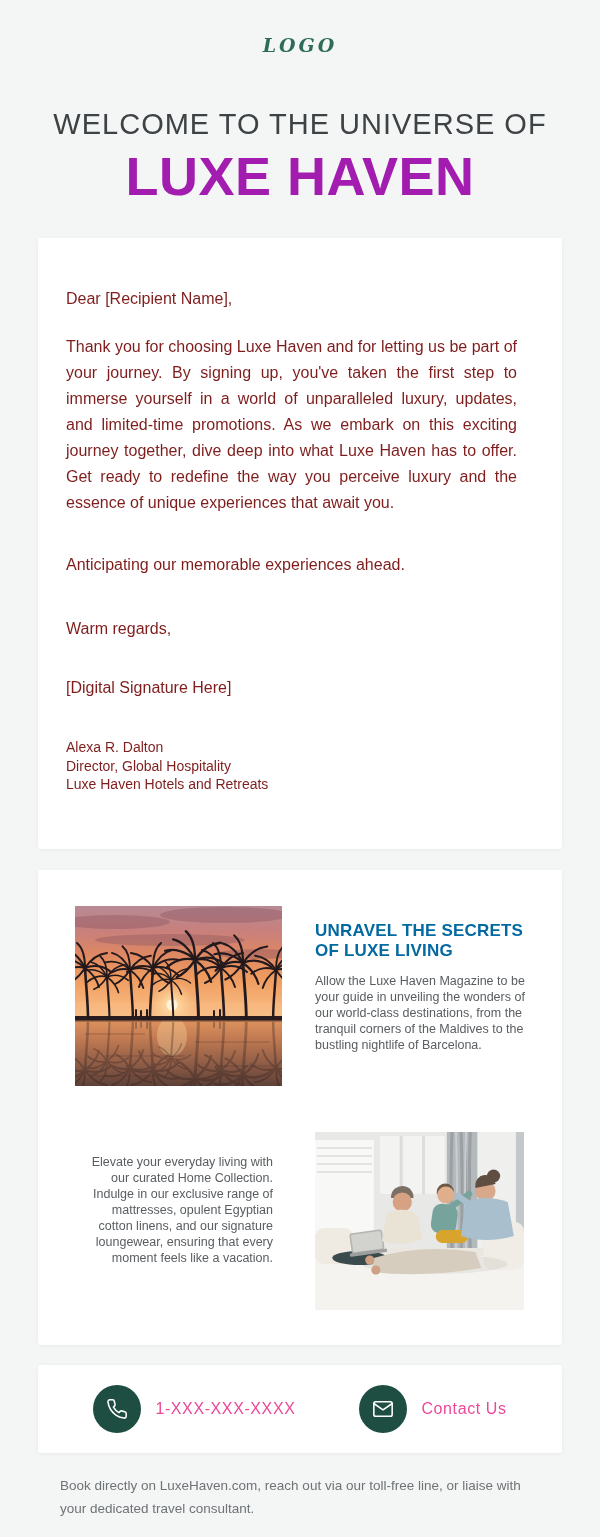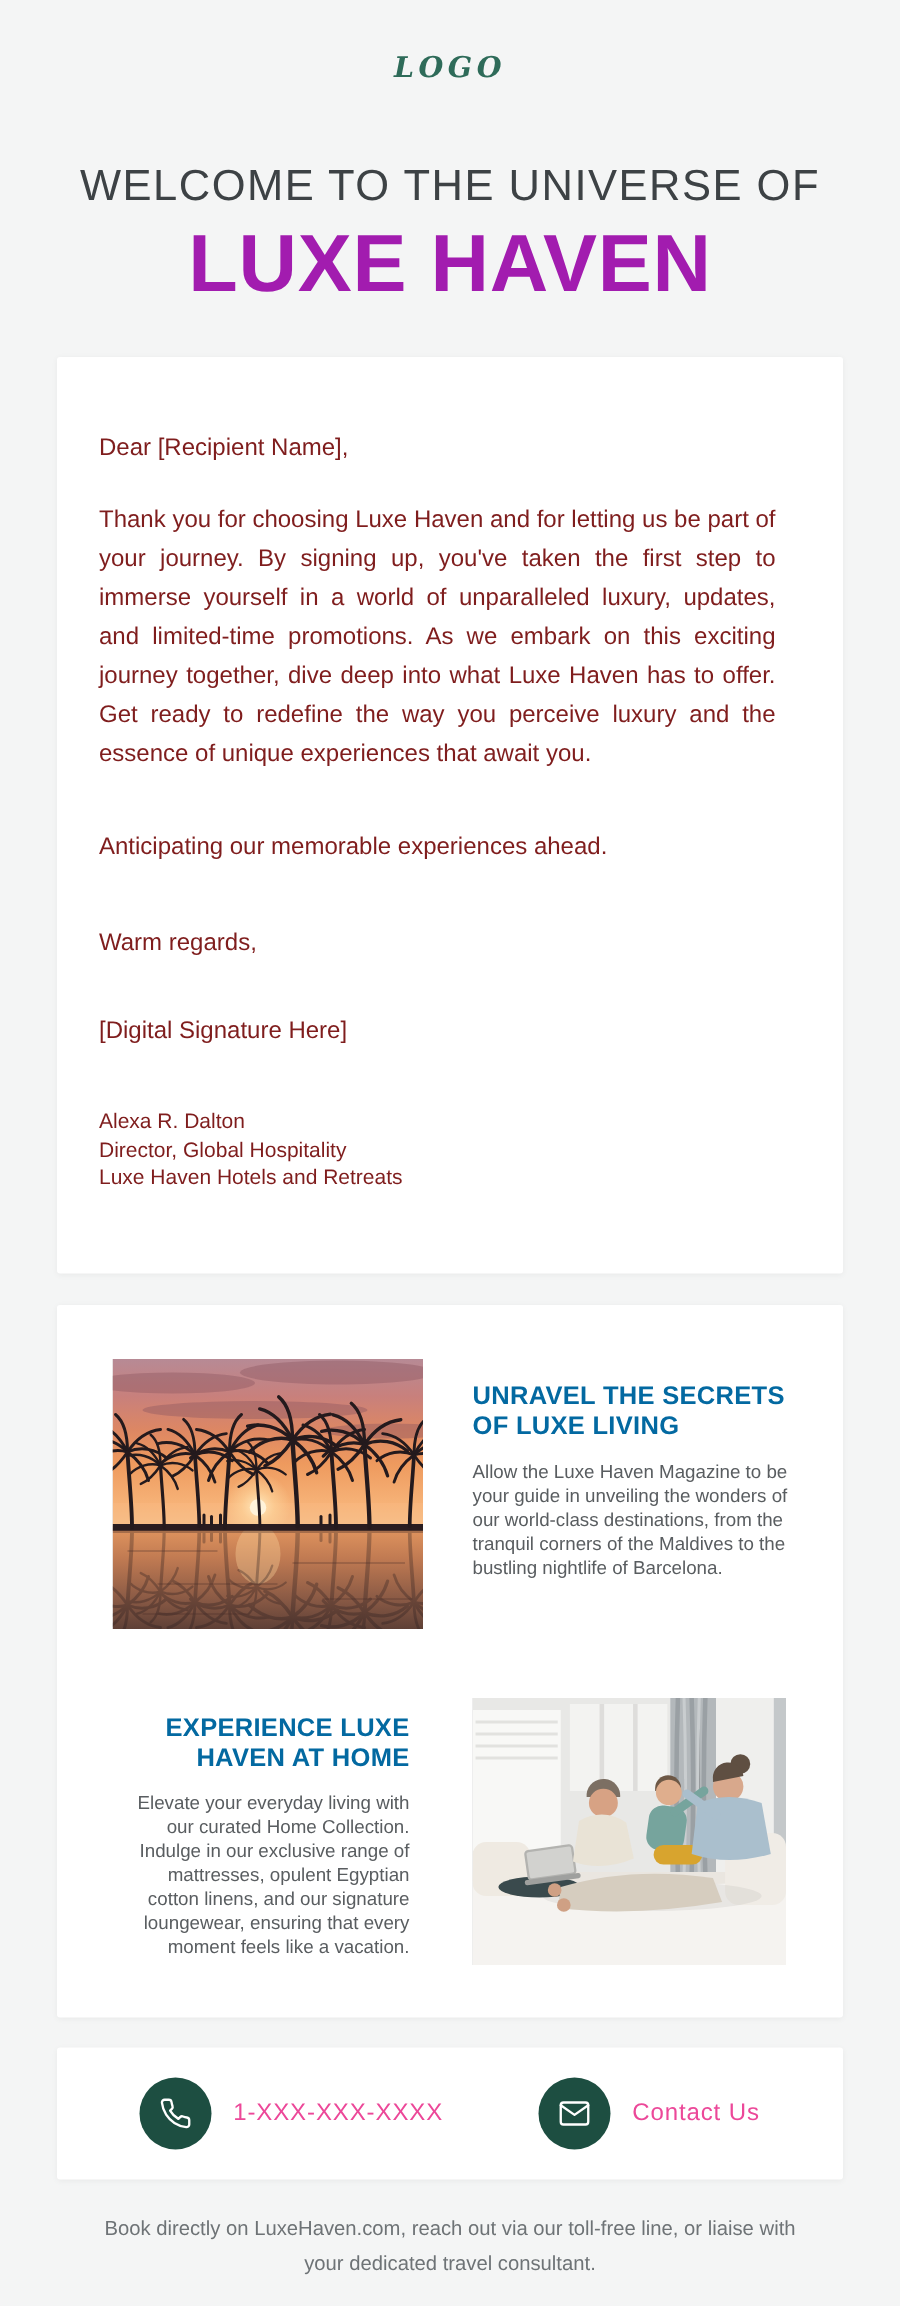--- a/index.html
+++ b/index.html
@@ -71,21 +71,21 @@
   .contact-item{display:flex;align-items:center;gap:14px;cursor:pointer;}
   .contact-circle{
     width:48px;height:48px;border-radius:50%;background:#1d4e41;
     display:flex;align-items:center;justify-content:center;flex:0 0 auto;
   }
   .contact-circle svg{display:block;}
   .contact-text{font-size:16px;letter-spacing:0.6px;color:#ec4899;}
 
   
   .footer-note{
-    margin:21px auto 0 auto;max-width:480px;text-align:center;
+    margin:21px auto 0 auto;max-width:480px;
     font-size:13.5px;line-height:23px;color:#6e7376;
   }
 </style>
 </head>
 <body>
 
 <div class="page">
 
   <div class="logo">LOGO</div>
   <div class="welcome-line">WELCOME TO THE UNIVERSE OF</div>
@@ -190,21 +190,20 @@
         </svg>
       </div>
       <div class="feature-text-1">
         <h3 class="feature-heading">UNRAVEL THE SECRETS OF LUXE LIVING</h3>
         <p class="feature-body">Allow the Luxe Haven Magazine to be your guide in unveiling the wonders of our world-class destinations, from the tranquil corners of the Maldives to the bustling nightlife of Barcelona.</p>
       </div>
     </div>
 
     <div class="feature-row row-2">
       <div class="feature-text-2">
-        <h3 class="feature-heading">EXPERIENCE LUXE HAVEN AT HOME</h3>
         <p class="feature-body">Elevate your everyday living with our curated Home Collection. Indulge in our exclusive range of mattresses, opulent Egyptian cotton linens, and our signature loungewear, ensuring that every moment feels like a vacation.</p>
       </div>
       <div class="feature-photo photo-2">
         <svg viewBox="0 0 206 178" preserveAspectRatio="none">
           <rect x="0" y="0" width="206" height="178" fill="#e8e8e6"></rect>
           <rect x="160" y="0" width="46" height="124" fill="#efefed"></rect>
 
           <rect x="0" y="8" width="58" height="94" fill="#f8f8f6"></rect>
           <g stroke="#e2e2df" stroke-width="2">
             <line x1="2" y1="16" x2="56" y2="16"></line>

